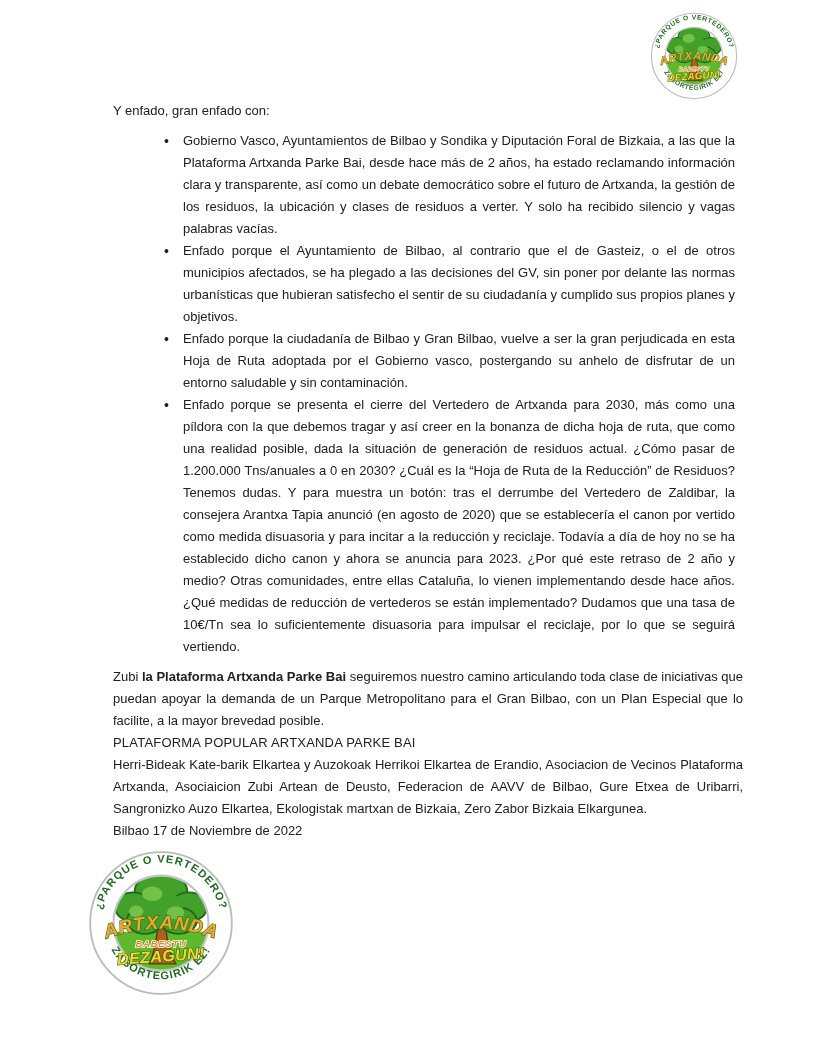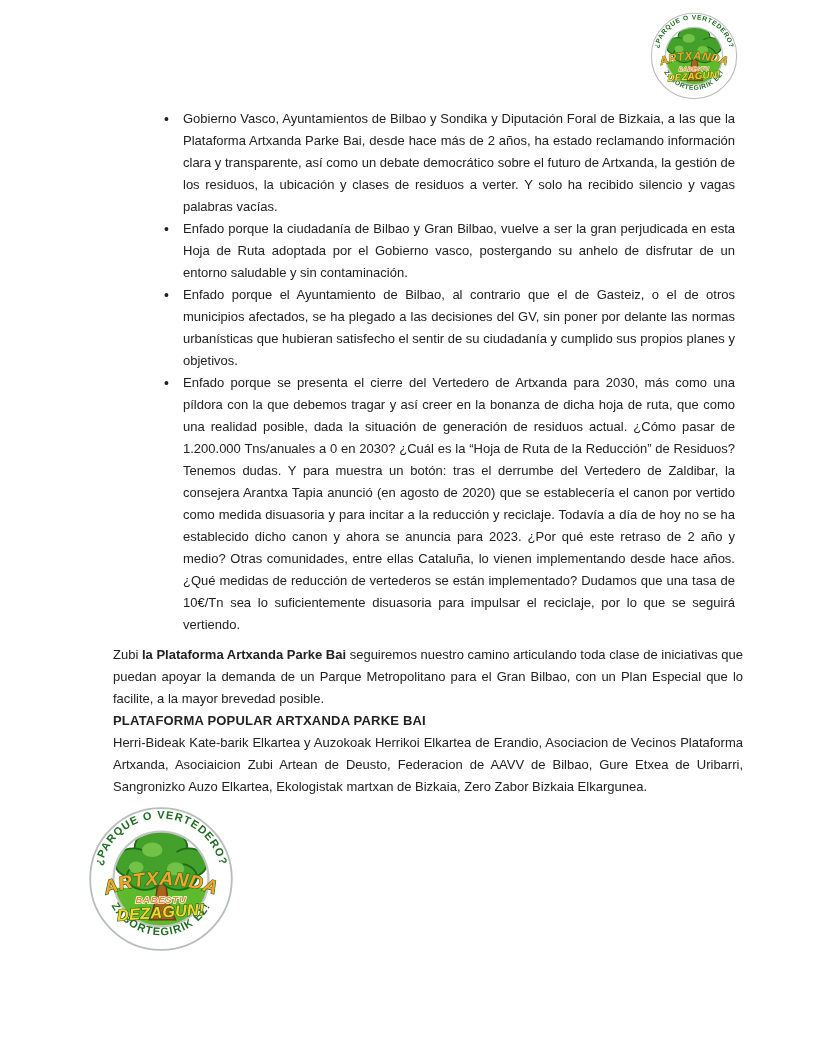--- a/index.html
+++ b/index.html
@@ -40,21 +40,21 @@
     font-size: 14px;
   }
   .closing {
     margin-top: 14px;
     margin-left: 25px;
     text-align: justify;
   }
   .closing b { font-weight: bold; }
   .heading {
     margin-top: 12px;
-    font-weight: bold;
+    font-weight: normal;
     letter-spacing: 0.2px;
   }
   .signatories {
     margin-top: 10px;
     text-align: justify;
   }
   .dateline { margin-top: 12px; }
 
   .logo-top {
     position: absolute;
@@ -146,34 +146,36 @@
       <circle cx="100" cy="100" r="65" fill="none" stroke="#c2c6c2" stroke-width="3"></circle>
       <text class="arc-text" text-anchor="middle"><textPath href="#arcTopA" startOffset="50%">¿PARQUE O VERTEDERO?</textPath></text>
       <text class="arc-text" text-anchor="middle"><textPath href="#arcBotA" startOffset="50%">ZABORTEGIRIK EZ!</textPath></text>
       <text class="logo-title" text-anchor="middle"><textPath href="#titleArcA" startOffset="50%">ARTXANDA</textPath></text>
       <text class="logo-babestu" x="100" y="133" text-anchor="middle">BABESTU</text>
       <text class="logo-dezagun" x="100" y="153" text-anchor="middle" transform="rotate(-4 100 147)">DEZAGUN!</text>
     </svg>
   </div>
 
   <div class="content">
+    <p class="intro">Y enfado, gran enfado con:</p>
 
     <ul class="bullets">
       <li>Gobierno Vasco, Ayuntamientos de Bilbao y Sondika y Diputación Foral de Bizkaia, a las que la Plataforma Artxanda Parke Bai, desde hace más de 2 años, ha estado reclamando información clara y transparente, así como un debate democrático sobre el futuro de Artxanda, la gestión de los residuos, la ubicación y clases de residuos a verter. Y solo ha recibido silencio y vagas palabras vacías.</li>
+      <li>Enfado porque el Ayuntamiento de Bilbao, al contrario que el de Gasteiz, o el de otros municipios afectados, se ha plegado a las decisiones del GV, sin poner por delante las normas urbanísticas que hubieran satisfecho el sentir de su ciudadanía y cumplido sus propios planes y objetivos.</li>
       <li>Enfado porque la ciudadanía de Bilbao y Gran Bilbao, vuelve a ser la gran perjudicada en esta Hoja de Ruta adoptada por el Gobierno vasco, postergando su anhelo de disfrutar de un entorno saludable y sin contaminación.</li>
-      <li>Enfado porque el Ayuntamiento de Bilbao, al contrario que el de Gasteiz, o el de otros municipios afectados, se ha plegado a las decisiones del GV, sin poner por delante las normas urbanísticas que hubieran satisfecho el sentir de su ciudadanía y cumplido sus propios planes y objetivos.</li>
       <li>Enfado porque se presenta el cierre del Vertedero de Artxanda para 2030, más como una píldora con la que debemos tragar y así creer en la bonanza de dicha hoja de ruta, que como una realidad posible, dada la situación de generación de residuos actual. ¿Cómo pasar de 1.200.000 Tns/anuales a 0 en 2030? ¿Cuál es la “Hoja de Ruta de la Reducción” de Residuos? Tenemos dudas. Y para muestra un botón: tras el derrumbe del Vertedero de Zaldibar, la consejera Arantxa Tapia anunció (en agosto de 2020) que se establecería el canon por vertido como medida disuasoria y para incitar a la reducción y reciclaje. Todavía a día de hoy no se ha establecido dicho canon y ahora se anuncia para 2023. ¿Por qué este retraso de 2 año y medio? Otras comunidades, entre ellas Cataluña, lo vienen implementando desde hace años. ¿Qué medidas de reducción de vertederos se están implementado? Dudamos que una tasa de 10€/Tn sea lo suficientemente disuasoria para impulsar el reciclaje, por lo que se seguirá vertiendo.</li>
     </ul>
 
     <p class="closing"><span>Zubi </span><b>la Plataforma Artxanda Parke Bai</b><span> seguiremos nuestro camino articulando toda clase de iniciativas que puedan apoyar la demanda de un Parque Metropolitano para el Gran Bilbao, con un Plan Especial que lo facilite, a la mayor brevedad posible.</span></p>
 
     <p class="heading">PLATAFORMA POPULAR ARTXANDA PARKE BAI</p>
 
     <p class="signatories">Herri-Bideak Kate-barik Elkartea y Auzokoak Herrikoi Elkartea de Erandio, Asociacion de Vecinos Plataforma Artxanda, Asociaicion Zubi Artean de Deusto, Federacion de AAVV de Bilbao, Gure Etxea de Uribarri, Sangronizko Auzo Elkartea, Ekologistak martxan de Bizkaia, Zero Zabor Bizkaia Elkargunea.</p>
 
+    <p class="dateline">Bilbao 17 de Noviembre de 2022</p>
 
     <div class="logo-bottom">
       <svg class="logo-svg" viewBox="0 0 200 200">
         <defs>
           <path id="arcTopB" d="M 17,100 A 83,83 0 0 1 183,100"></path>
           <path id="arcBotB" d="M 23,100 A 77,77 0 0 0 177,100"></path>
           <path id="titleArcB" d="M 26,121 Q 100,95 174,121"></path>
           <clipPath id="clipB">
               <circle cx="100" cy="100" r="65"></circle>
             </clipPath>

